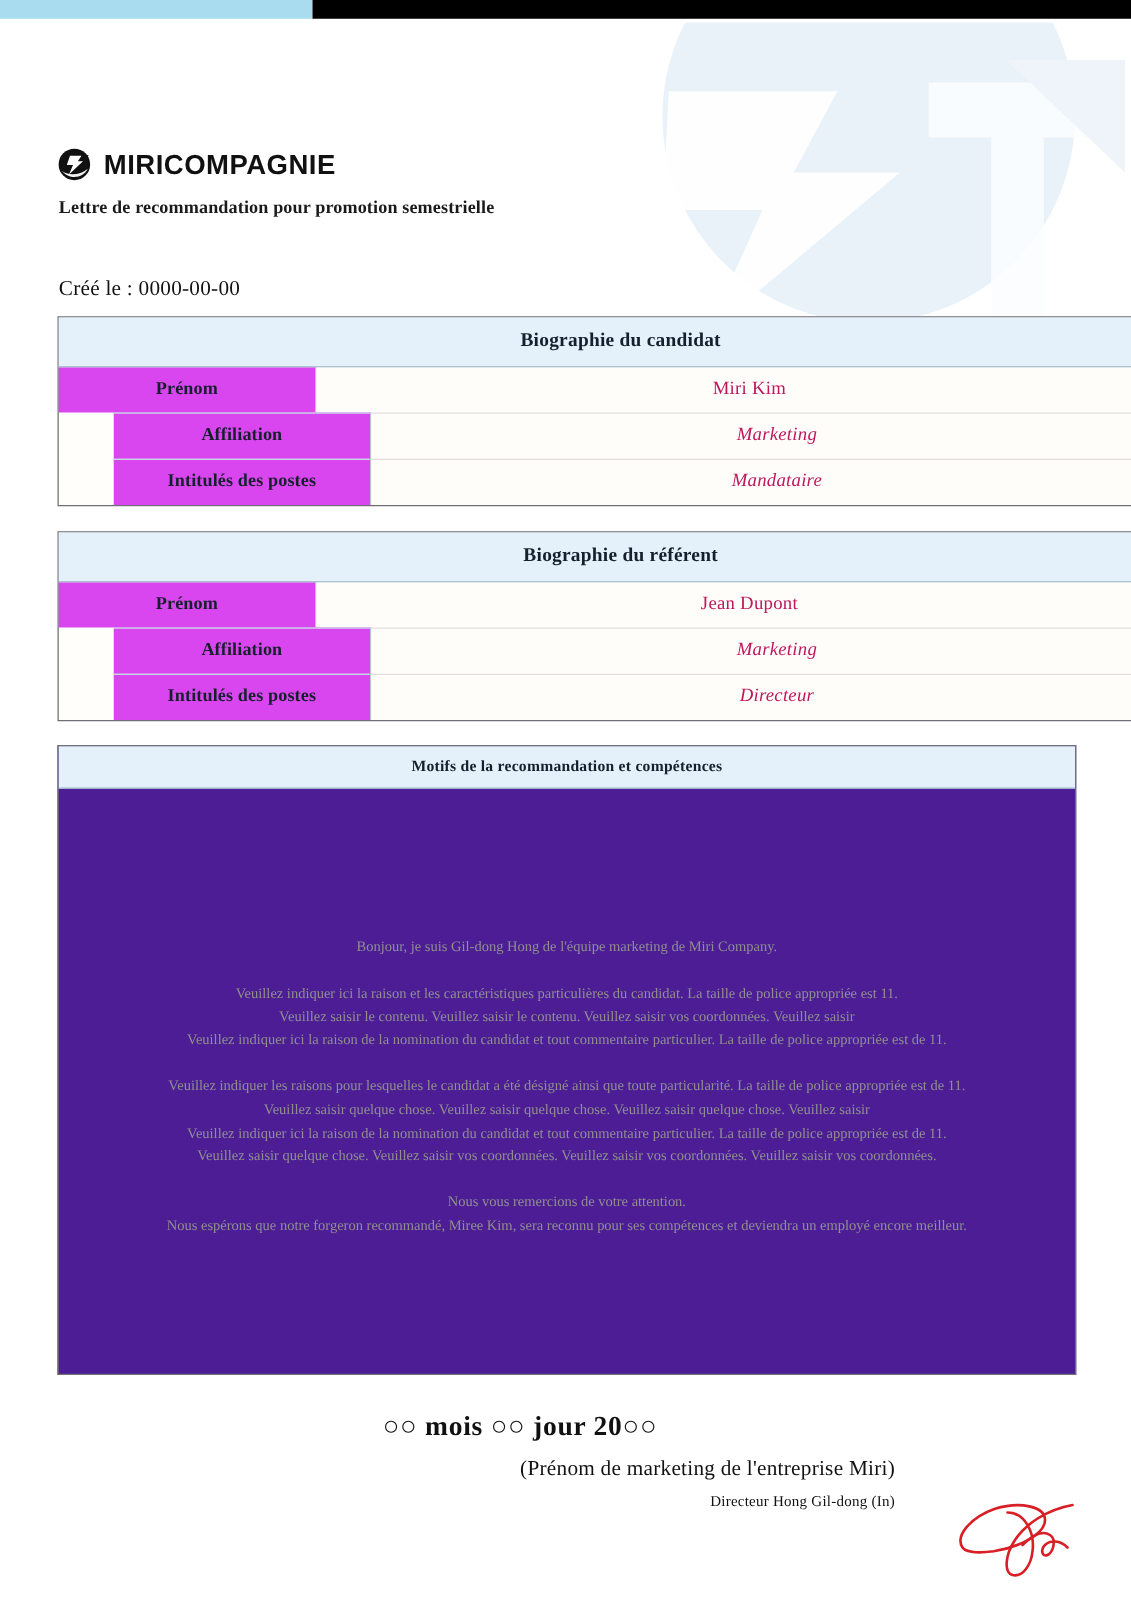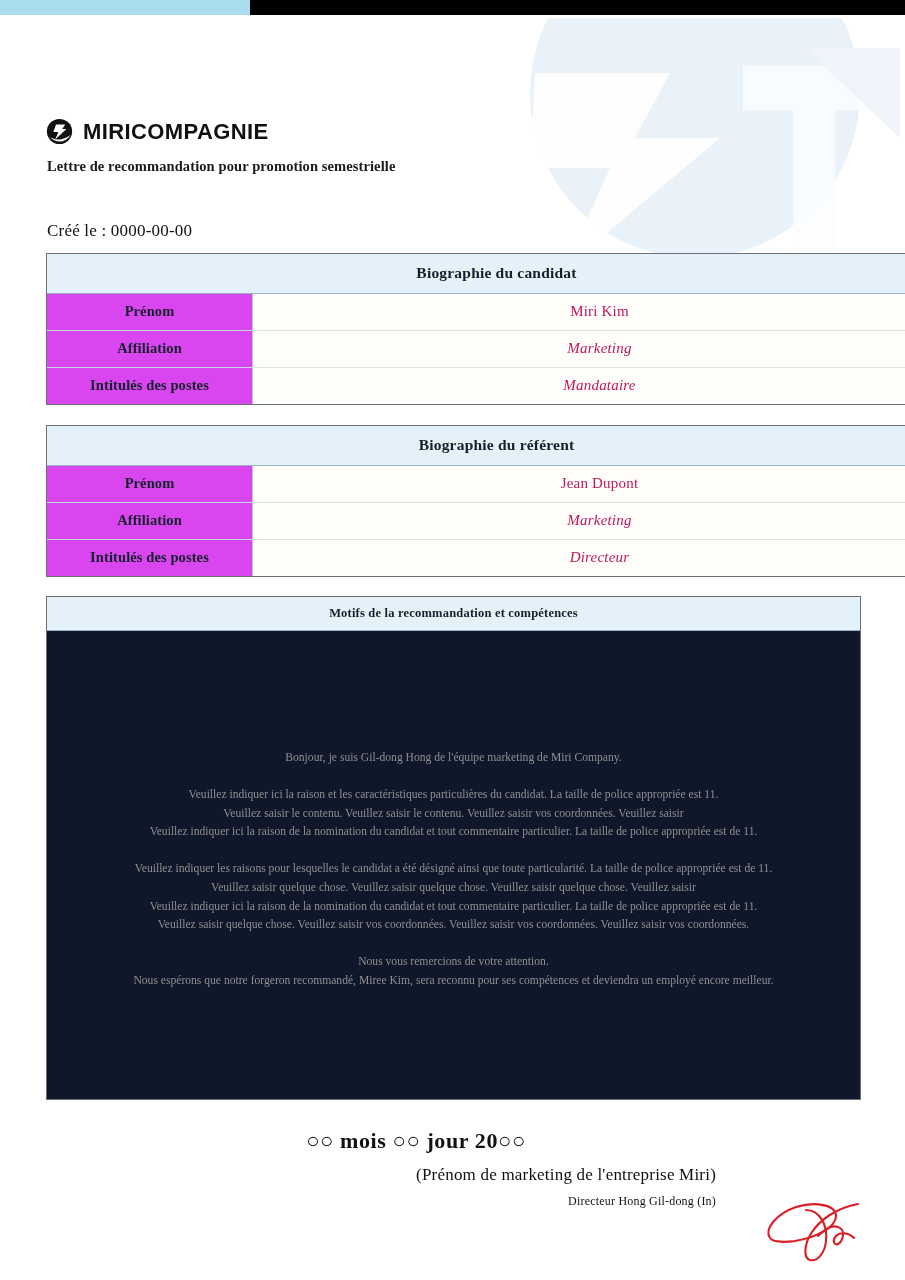--- a/index.html
+++ b/index.html
@@ -51,21 +51,21 @@
   }
   .tbl-head{
     background:#e4f1fa;
     border-bottom:1.4px solid #9bb3c4;
     text-align:center;
     font-size:15.5px;font-weight:bold;color:#16202c;
     padding:10px 0 11px;
     letter-spacing:.2px;
   }
   .tbl-row{display:flex;}
-  .tbl-row + .tbl-row .tbl-label{border-top:1px solid #c5d8e6;}
+  .tbl-row + .tbl-row .tbl-label{border-top:1px solid #c5d8e6;margin-left:44px;}
   .tbl-row + .tbl-row .tbl-value{border-top:1px solid #e2e0dc;font-style:italic;}
   .tbl-label{
     width:206px;box-sizing:border-box;
     background:#d946ef;
     border-right:1.4px solid #b9c6cf;
     text-align:center;
     font-size:14.5px;font-weight:bold;color:#16202c;
     padding:9px 0 10px;
     letter-spacing:.1px;
   }
@@ -77,21 +77,21 @@
     padding:9px 0 10px;
     letter-spacing:.2px;
   }
 
   #table-candidate{top:253px;}
   #table-referent{top:425px;}
 
   
   #table-reasons{
     position:absolute;left:46px;top:596px;width:815px;height:504px;
-    border:1.6px solid #6f6f77;box-sizing:border-box;background:#0f172a;
+    border:1.6px solid #6f6f77;box-sizing:border-box;background:#4c1d95;
   }
   #table-reasons .tbl-head{font-size:12.5px;padding:9px 0 9px;font-weight:bold;}
   .reasons-body{
     padding:0 14px;
     color:#8f8f8f;
     font-size:11.6px;
     line-height:1.62;
     text-align:center;
   }
   .reasons-body .spacer-top{height:118px;}

